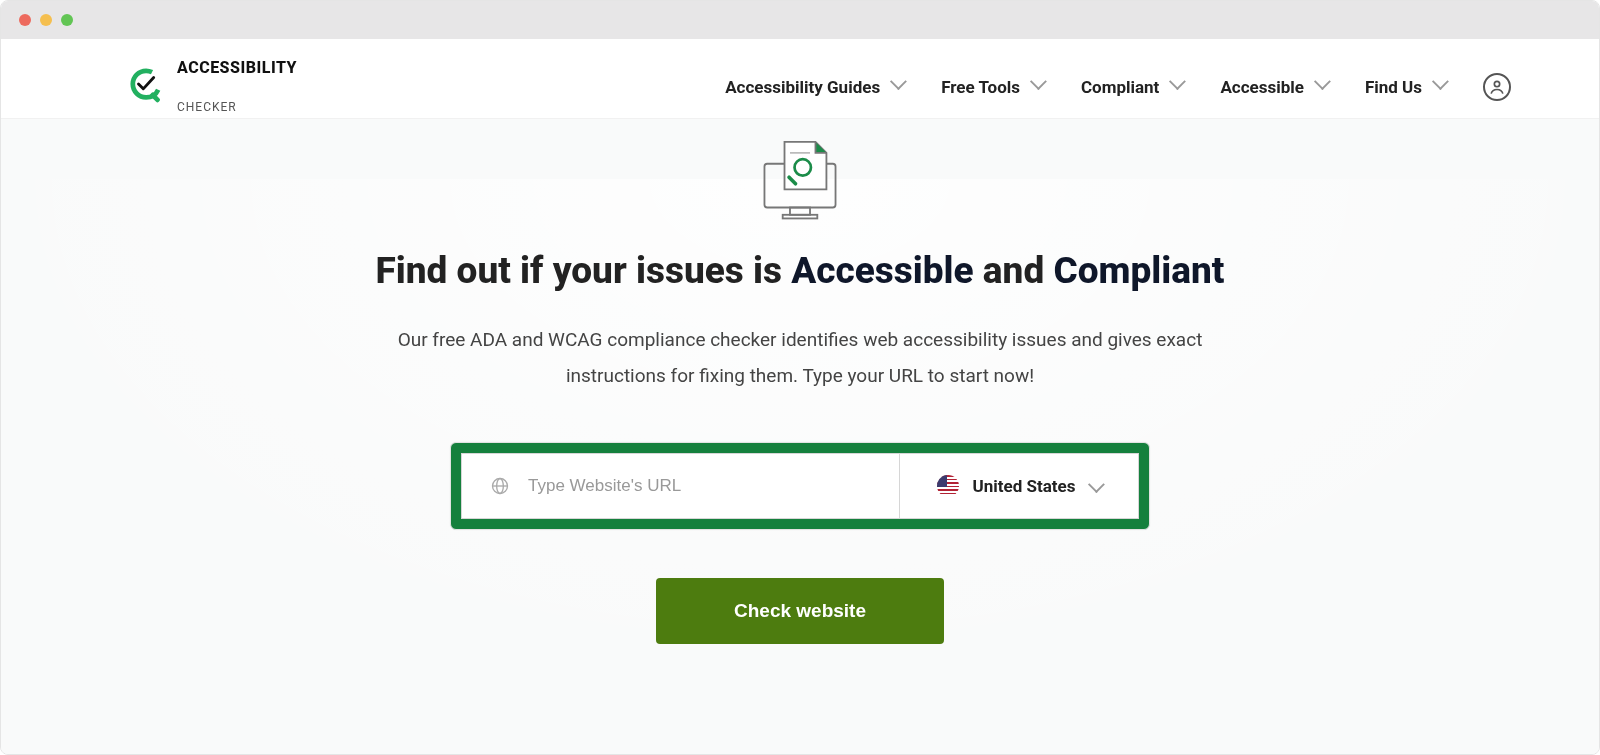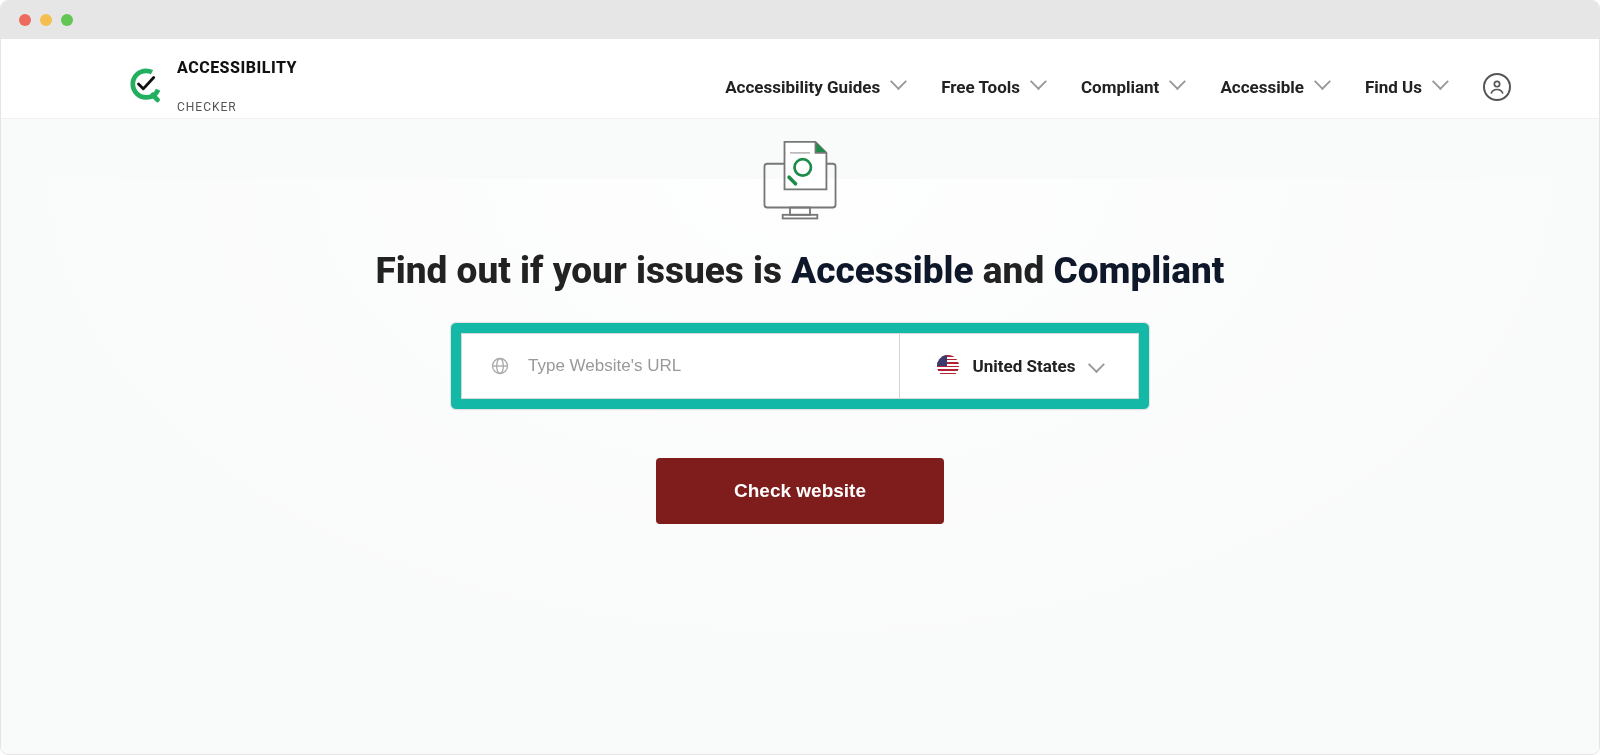--- a/index.html
+++ b/index.html
@@ -95,21 +95,21 @@
     h1 .accent { color: #0f172a; }
 
     .subtitle {
       font-size: 19px; color: #444; line-height: 1.9;
       max-width: 820px; margin: 0 auto 48px;
     }
 
     
     .input-wrap {
       width: 700px; margin: 0 auto 48px;
-      background: #14b8a6;
+      background: #15803d;
       border: 1px solid #e3e3e3;
       border-radius: 6px;
       padding: 10px;
       display: flex;
       box-shadow: 0 0 0 1px rgba(0,0,0,0.01);
     }
     .url-field {
       flex: 1;
       border: 1px solid #d6d6d6;
       border-right: none;
@@ -149,21 +149,21 @@
     }
     .flag::before {
       content: "";
       position: absolute; left: 0; top: 0;
       width: 48%; height: 52%;
       background: #3c3b6e;
     }
 
     .cta {
       display: inline-block;
-      background: #7f1d1d;
+      background: #4d7c0f;
       color: #fff;
       font-size: 19px; font-weight: 700;
       padding: 22px 78px;
       border: none;
       border-radius: 4px;
       cursor: pointer;
     }
   </style>
 </head>
 <body>
@@ -232,20 +232,21 @@
         <line x1="34" y1="16" x2="56" y2="16" stroke="#bbb" stroke-width="2"></line>
         <circle cx="48" cy="32" r="9" fill="none" stroke="#1b8c49" stroke-width="3"></circle>
         <rect x="33" y="40" width="14" height="4" rx="2" transform="rotate(45 33 40)" fill="#1b8c49"></rect>
       </svg>
     </div>
 
     <h1>
       <span>Find out if your issues is </span><span class="accent">Accessible</span><span> and </span><span class="accent">Compliant</span>
     </h1>
 
+    <p class="subtitle">Our free ADA and WCAG compliance checker identifies web accessibility issues and gives exact instructions for fixing them. Type your URL to start now!</p>
 
     <div class="input-wrap">
       <div class="url-field">
         <svg class="globe-icon" width="20" height="20" viewBox="0 0 24 24">
           <circle cx="12" cy="12" r="9" fill="none" stroke="#aaa" stroke-width="1.6"></circle>
           <ellipse cx="12" cy="12" rx="4" ry="9" fill="none" stroke="#aaa" stroke-width="1.6"></ellipse>
           <line x1="3" y1="12" x2="21" y2="12" stroke="#aaa" stroke-width="1.6"></line>
         </svg>
         <input type="text" class="url-input" placeholder="Type Website's URL" style="">
       </div>

